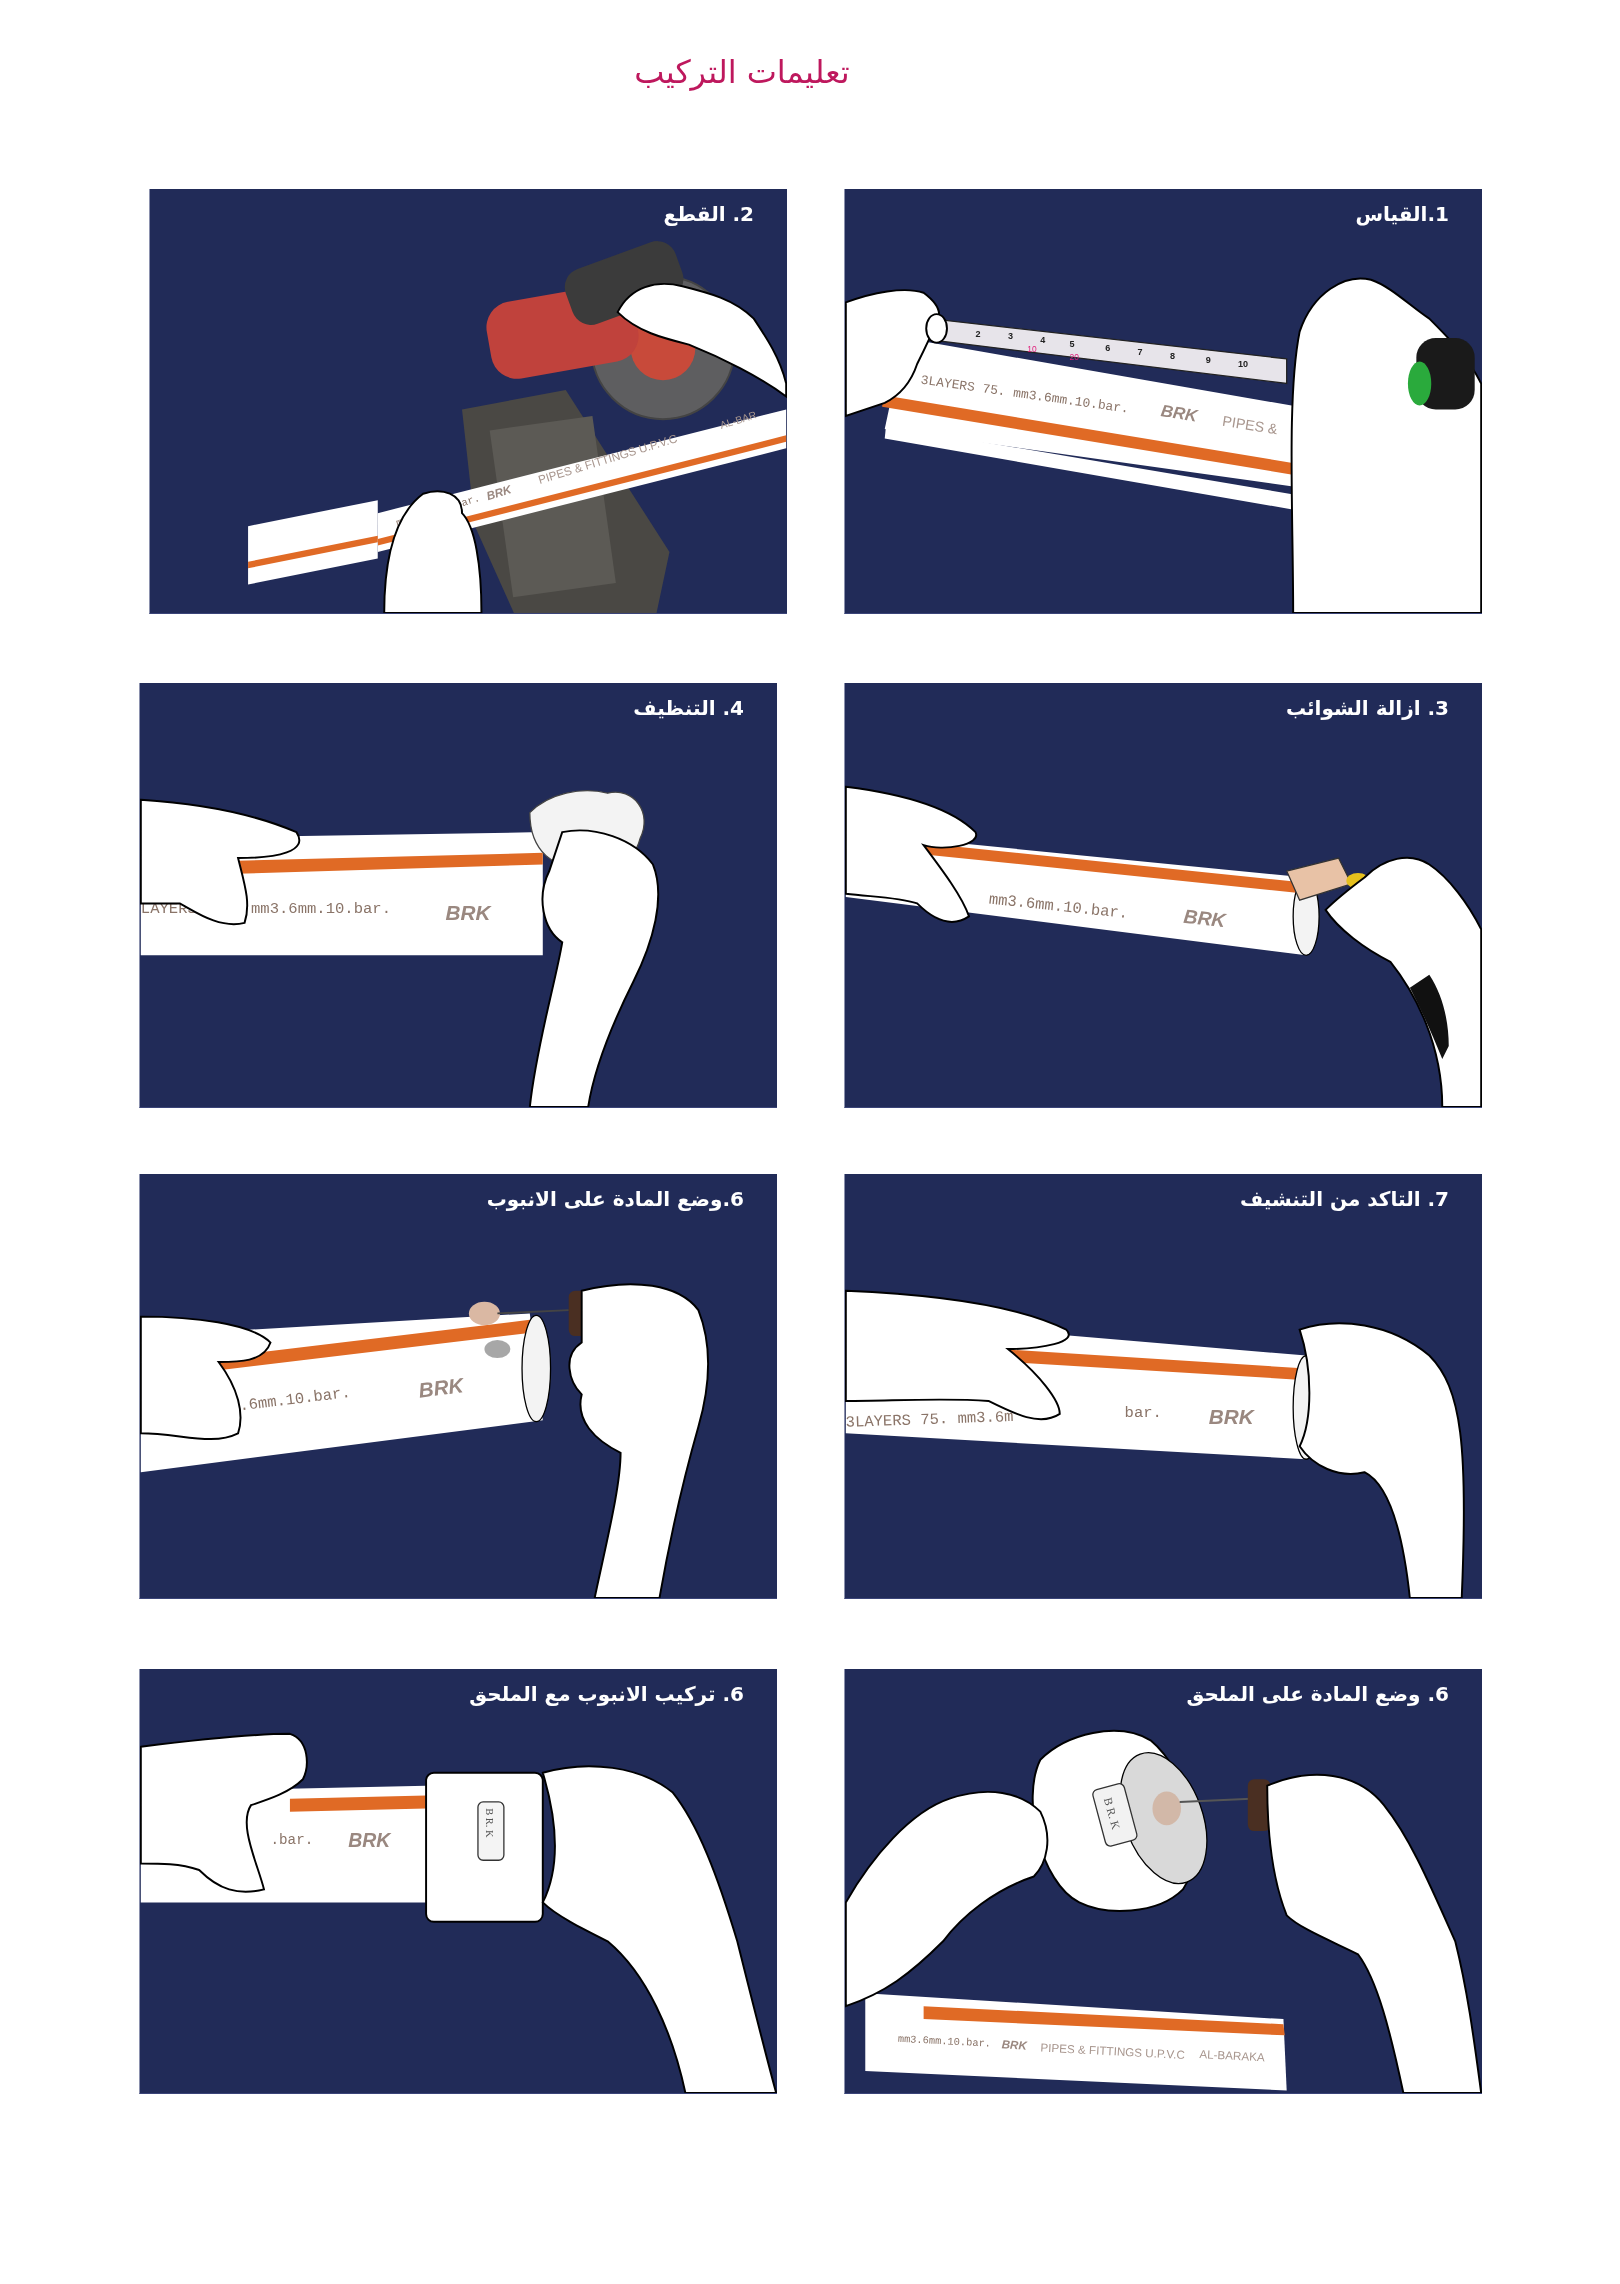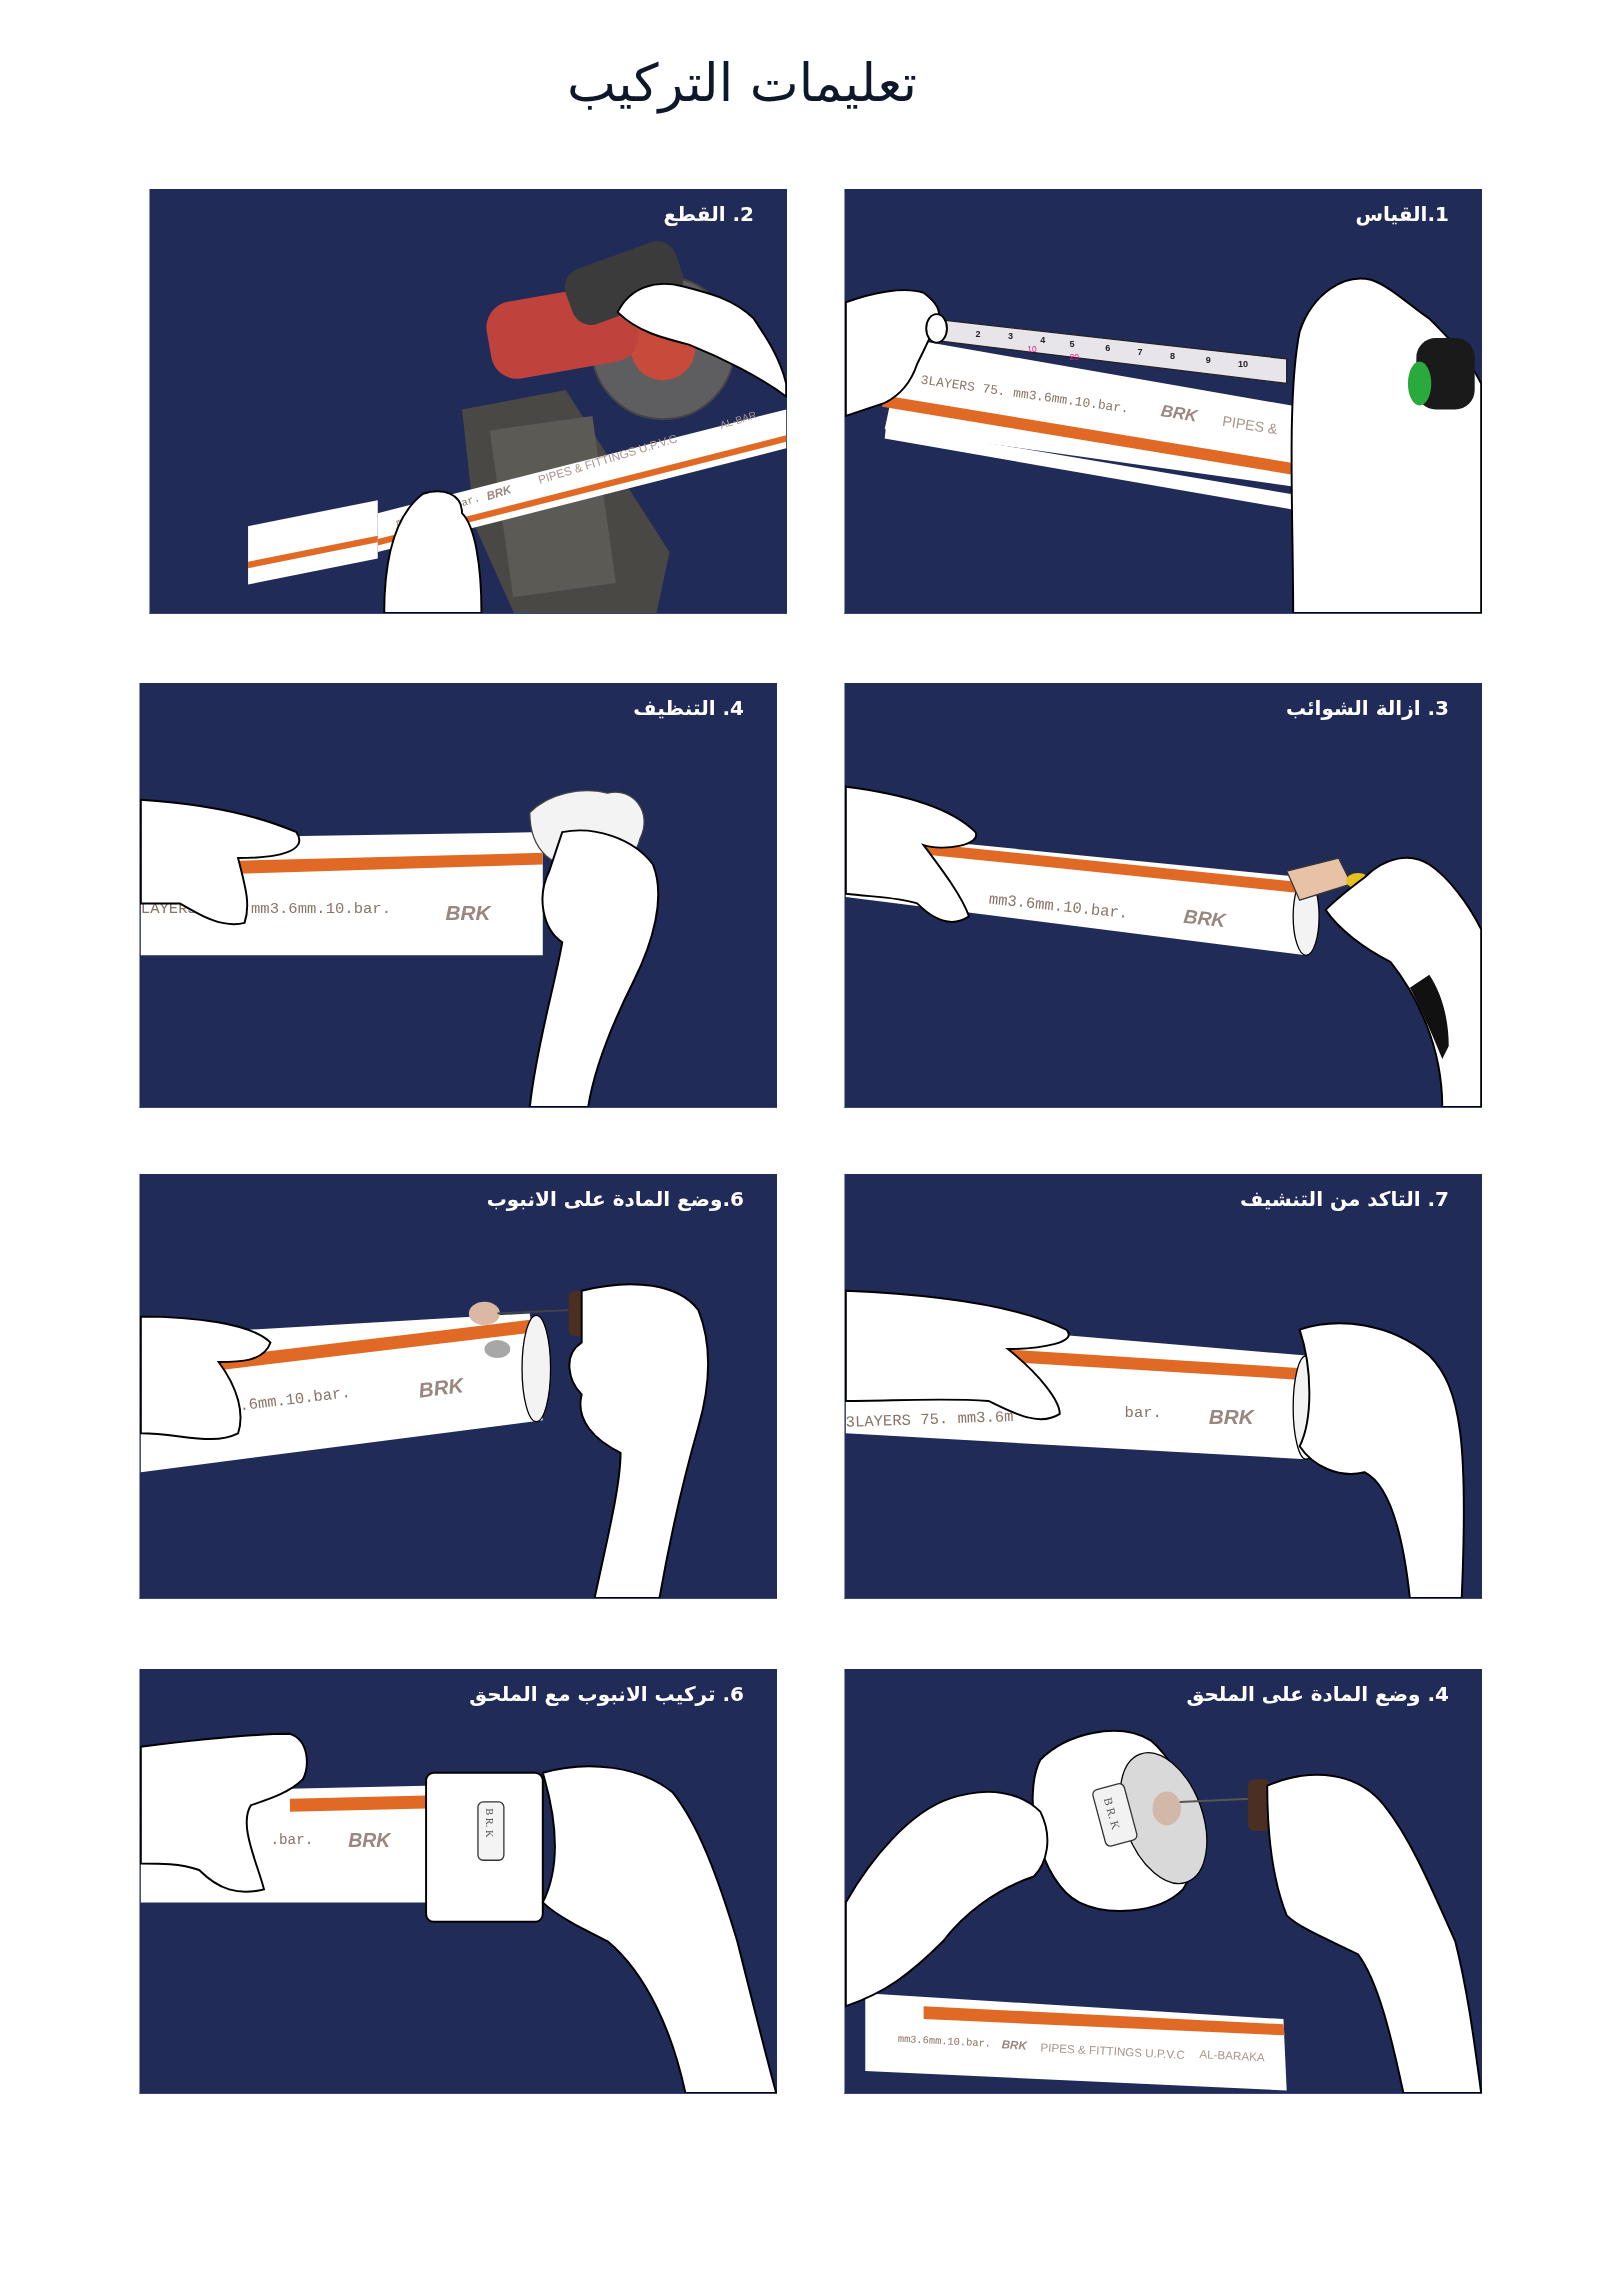--- a/index.html
+++ b/index.html
@@ -1,20 +1,20 @@
 <!DOCTYPE html>
 <html style="font-size:10.4px"><head>
 <meta charset="utf-8">
 <style>
   * { margin:0; padding:0; box-sizing:border-box; }
   html, body { width:1620px; height:2284px; background:#ffffff; overflow:hidden; }
   body { position:relative; font-family:"DejaVu Sans", sans-serif; }
   .page-title {
     position:absolute; top:53px; left:0; width:1484px; text-align:center;
-    color:#0f172a; font-size:52px; font-weight:normal; direction:rtl;
+    color:#be185d; font-size:32px; font-weight:normal; direction:rtl;
     letter-spacing:0.7px;
   }
   .panel {
     position:absolute; width:638px; height:425px; background:#212b58;
     overflow:hidden; border-left:1.3px solid #8a90ad; border-bottom:1.3px solid #3a4478;
   }
   .panel-title {
     position:absolute; top:13px; right:33px; color:#ffffff; font-size:20px;
     font-weight:bold; direction:rtl; white-space:nowrap;
   }
@@ -179,21 +179,21 @@
     <text x="398" y="200" font-size="18" fill="#555" font-family="Liberation Serif, serif" transform="rotate(75 398 200)">B R. K</text>
 
     <ellipse cx="495" cy="215" rx="22" ry="26" fill="#d2b8a8"></ellipse>
     <line x1="515" y1="205" x2="625" y2="200" stroke="#555" stroke-width="3"></line>
     <rect x="620" y="170" width="35" height="80" rx="10" fill="#4a2f22"></rect>
 
     <path d="M0,360 C40,290 100,220 160,200 C220,180 270,190 300,220 C320,260 310,300 290,320 C230,340 180,380 150,420 C100,470 60,500 0,520 Z" fill="#fff" stroke="#000" stroke-width="3"></path>
 
     <path d="M650,180 C720,150 790,160 830,210 C870,260 900,330 940,420 C960,500 970,580 980,654 L860,654 C840,560 820,480 790,440 C750,420 700,400 680,380 C660,330 650,260 650,180 Z" fill="#fff" stroke="#000" stroke-width="3"></path>
   </svg>
-  <div class="panel-title">4. وضع المادة على الملحق</div>
+  <div class="panel-title">6. وضع المادة على الملحق</div>
 </div>
 
 <div class="panel" style="left:139px; top:1669px;">
   <svg class="scene" viewBox="0 0 980 654">
     <polygon points="0,190 440,180 440,360 0,360" fill="#ffffff"></polygon>
     <polygon points="230,200 440,195 440,215 230,220" fill="#e06a25"></polygon>
     <text class="pipe-text" x="10" y="275" font-size="22">mm3</text>
     <text class="pipe-text" x="200" y="270" font-size="22">.bar.</text>
     <text class="pipe-brand" x="320" y="275" font-size="30">BRK</text>
 

